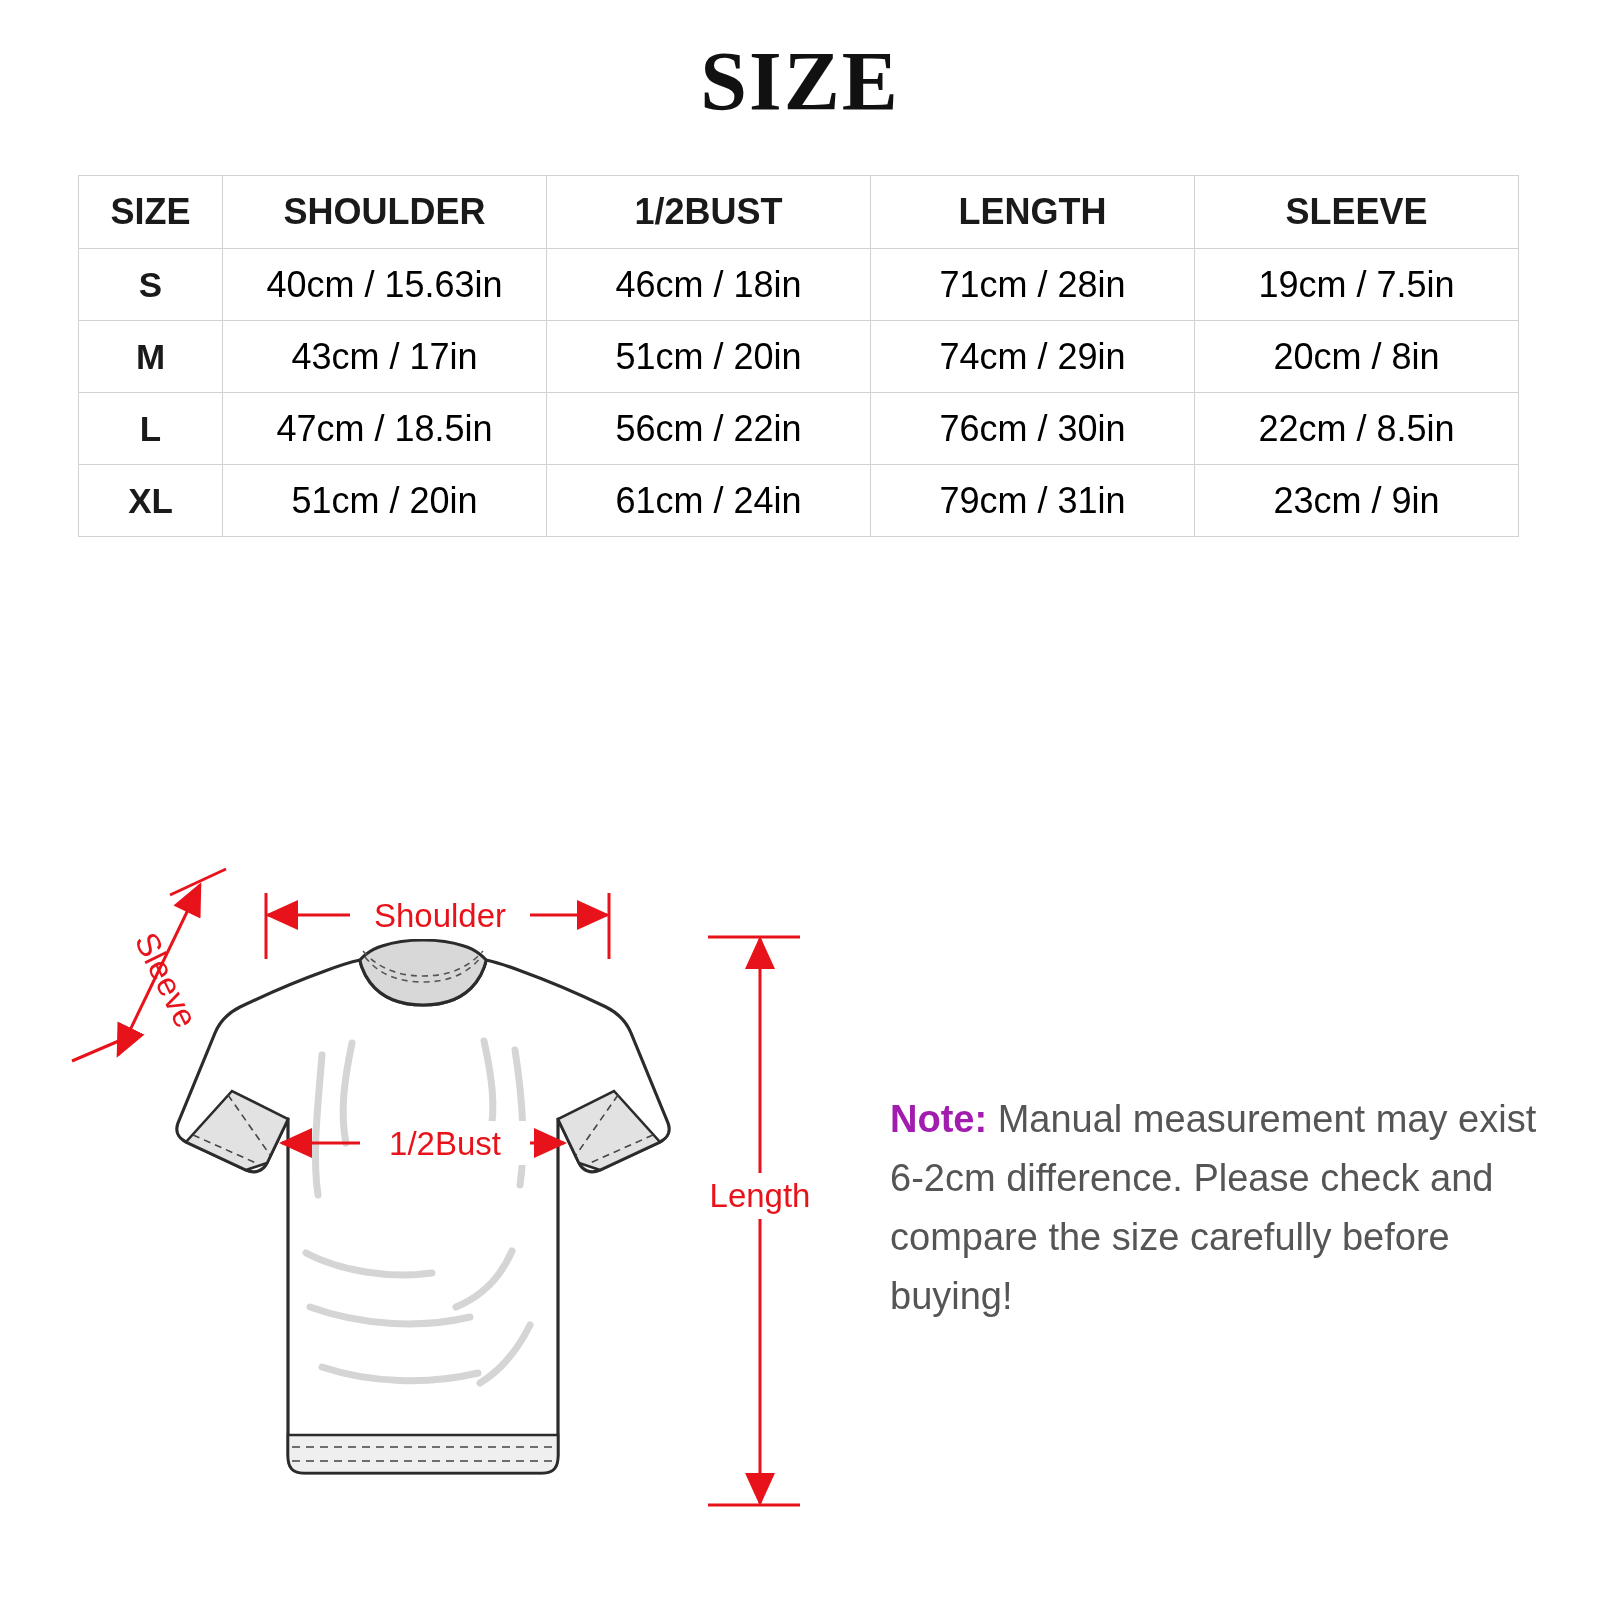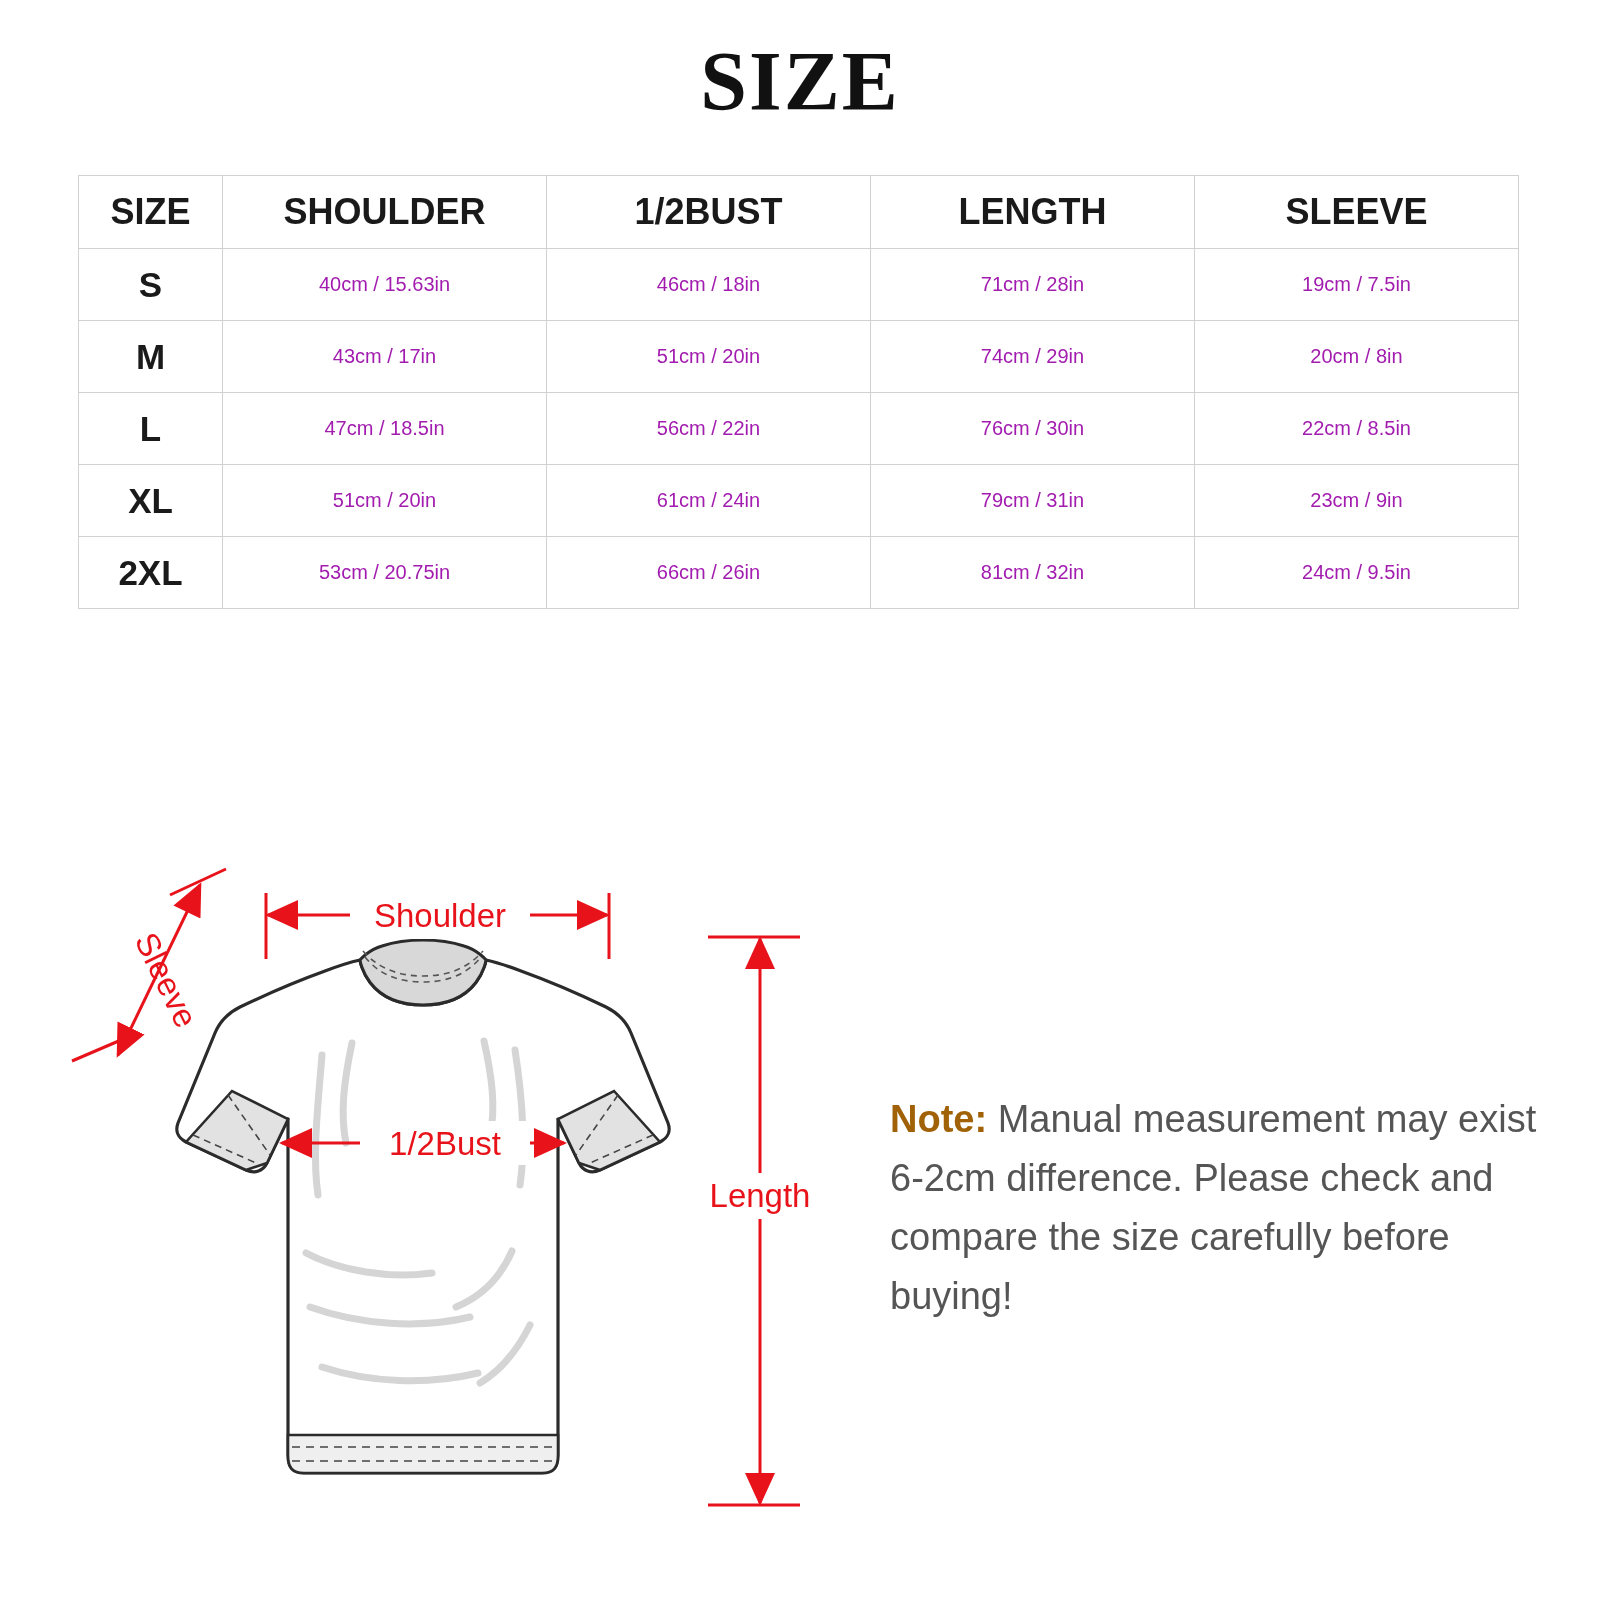--- a/index.html
+++ b/index.html
@@ -51,22 +51,22 @@
     font-weight: bold;
     color: #1a1a1a;
     height: 72px;
   }
   #size-table td.size-cell {
     font-size: 35px;
     font-weight: bold;
     color: #1a1a1a;
   }
   #size-table td.val {
-    font-size: 20px;
-    color: #a21caf;
+    font-size: 36px;
+    color: #000000;
     font-weight: normal;
   }
   col.c-size   { width: 144px; }
   col.c-shoul  { width: 324px; }
   col.c-bust   { width: 324px; }
   col.c-length { width: 324px; }
   col.c-sleeve { width: 324px; }
 
   
   #diagram {
@@ -83,21 +83,21 @@
     position: absolute;
     left: 890px;
     top: 1090px;
     width: 660px;
     font-size: 38px;
     line-height: 1.55;
     color: #555555;
   }
   #note .note-label {
     font-weight: bold;
-    color: #a16207;
+    color: #a21caf;
   }
 </style>
 </head>
 <body>
 
 <div id="title">SIZE</div>
 
 <table id="size-table">
   <colgroup>
     <col class="c-size">
@@ -136,27 +136,20 @@
       <td class="val">56cm / 22in</td>
       <td class="val">76cm / 30in</td>
       <td class="val">22cm / 8.5in</td>
     </tr>
     <tr>
       <td class="size-cell">XL</td>
       <td class="val">51cm / 20in</td>
       <td class="val">61cm / 24in</td>
       <td class="val">79cm / 31in</td>
       <td class="val">23cm / 9in</td>
-    </tr>
-    <tr>
-      <td class="size-cell">2XL</td>
-      <td class="val">53cm / 20.75in</td>
-      <td class="val">66cm / 26in</td>
-      <td class="val">81cm / 32in</td>
-      <td class="val">24cm / 9.5in</td>
     </tr>
   </tbody>
 </table>
 
 <div id="diagram">
   <svg width="800" height="700" viewBox="0 0 800 700" xmlns="http://www.w3.org/2000/svg">
     <defs>
       <marker id="arrH" markerWidth="12" markerHeight="12" refX="10" refY="5" orient="auto">
         <path d="M0,0 L11,5 L0,10 z" fill="#e8131a"></path>
       </marker>

